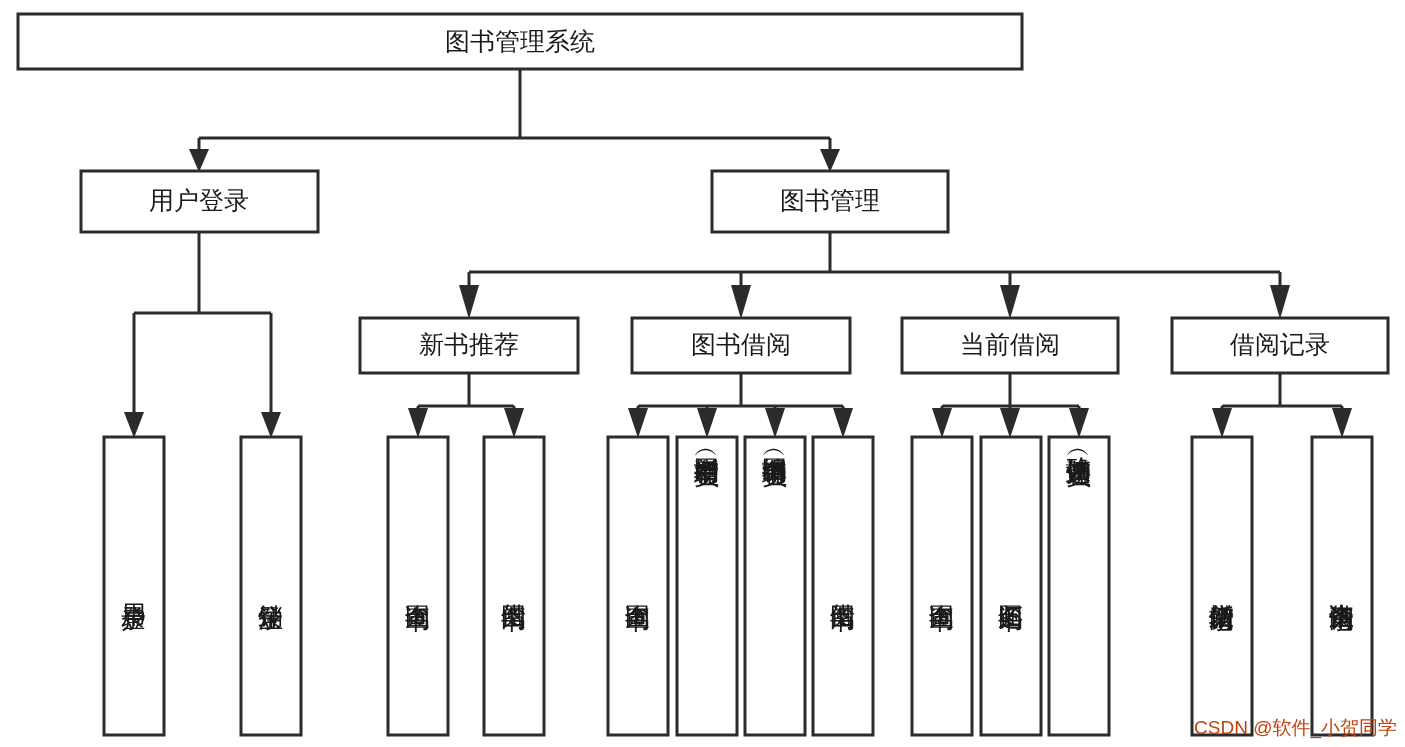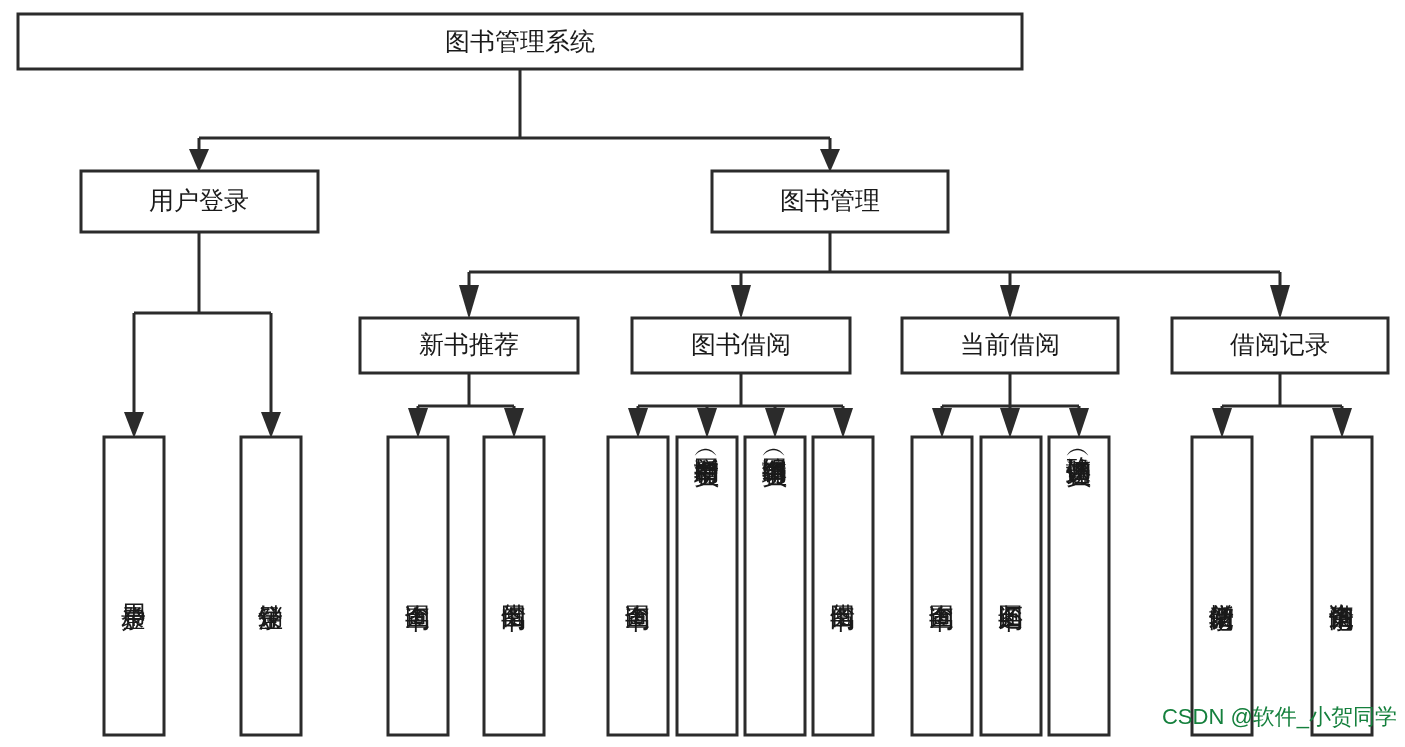--- a/index.html
+++ b/index.html
@@ -68,24 +68,24 @@
     color: #1a1a1a;
     writing-mode: vertical-rl;
     text-orientation: upright;
     letter-spacing: 1px;
     white-space: nowrap;
     text-align: center;
   }
   .watermark {
     position: absolute;
     right: 8px;
-    bottom: 15px;
-    font-family: "Liberation Sans", "DejaVu Sans", sans-serif;
-    font-size: 22px;
-    color: #15803d;
+    bottom: 6px;
+    font-family: "Liberation Sans", "DejaVu Sans", sans-serif;
+    font-size: 19px;
+    color: #c2410c;
     white-space: nowrap;
     user-select: none;
   }
 </style>
 </head>
 <body>
 
 <div id="stage">
 
   <svg id="diagram-svg" viewBox="0 0 1405 747">

